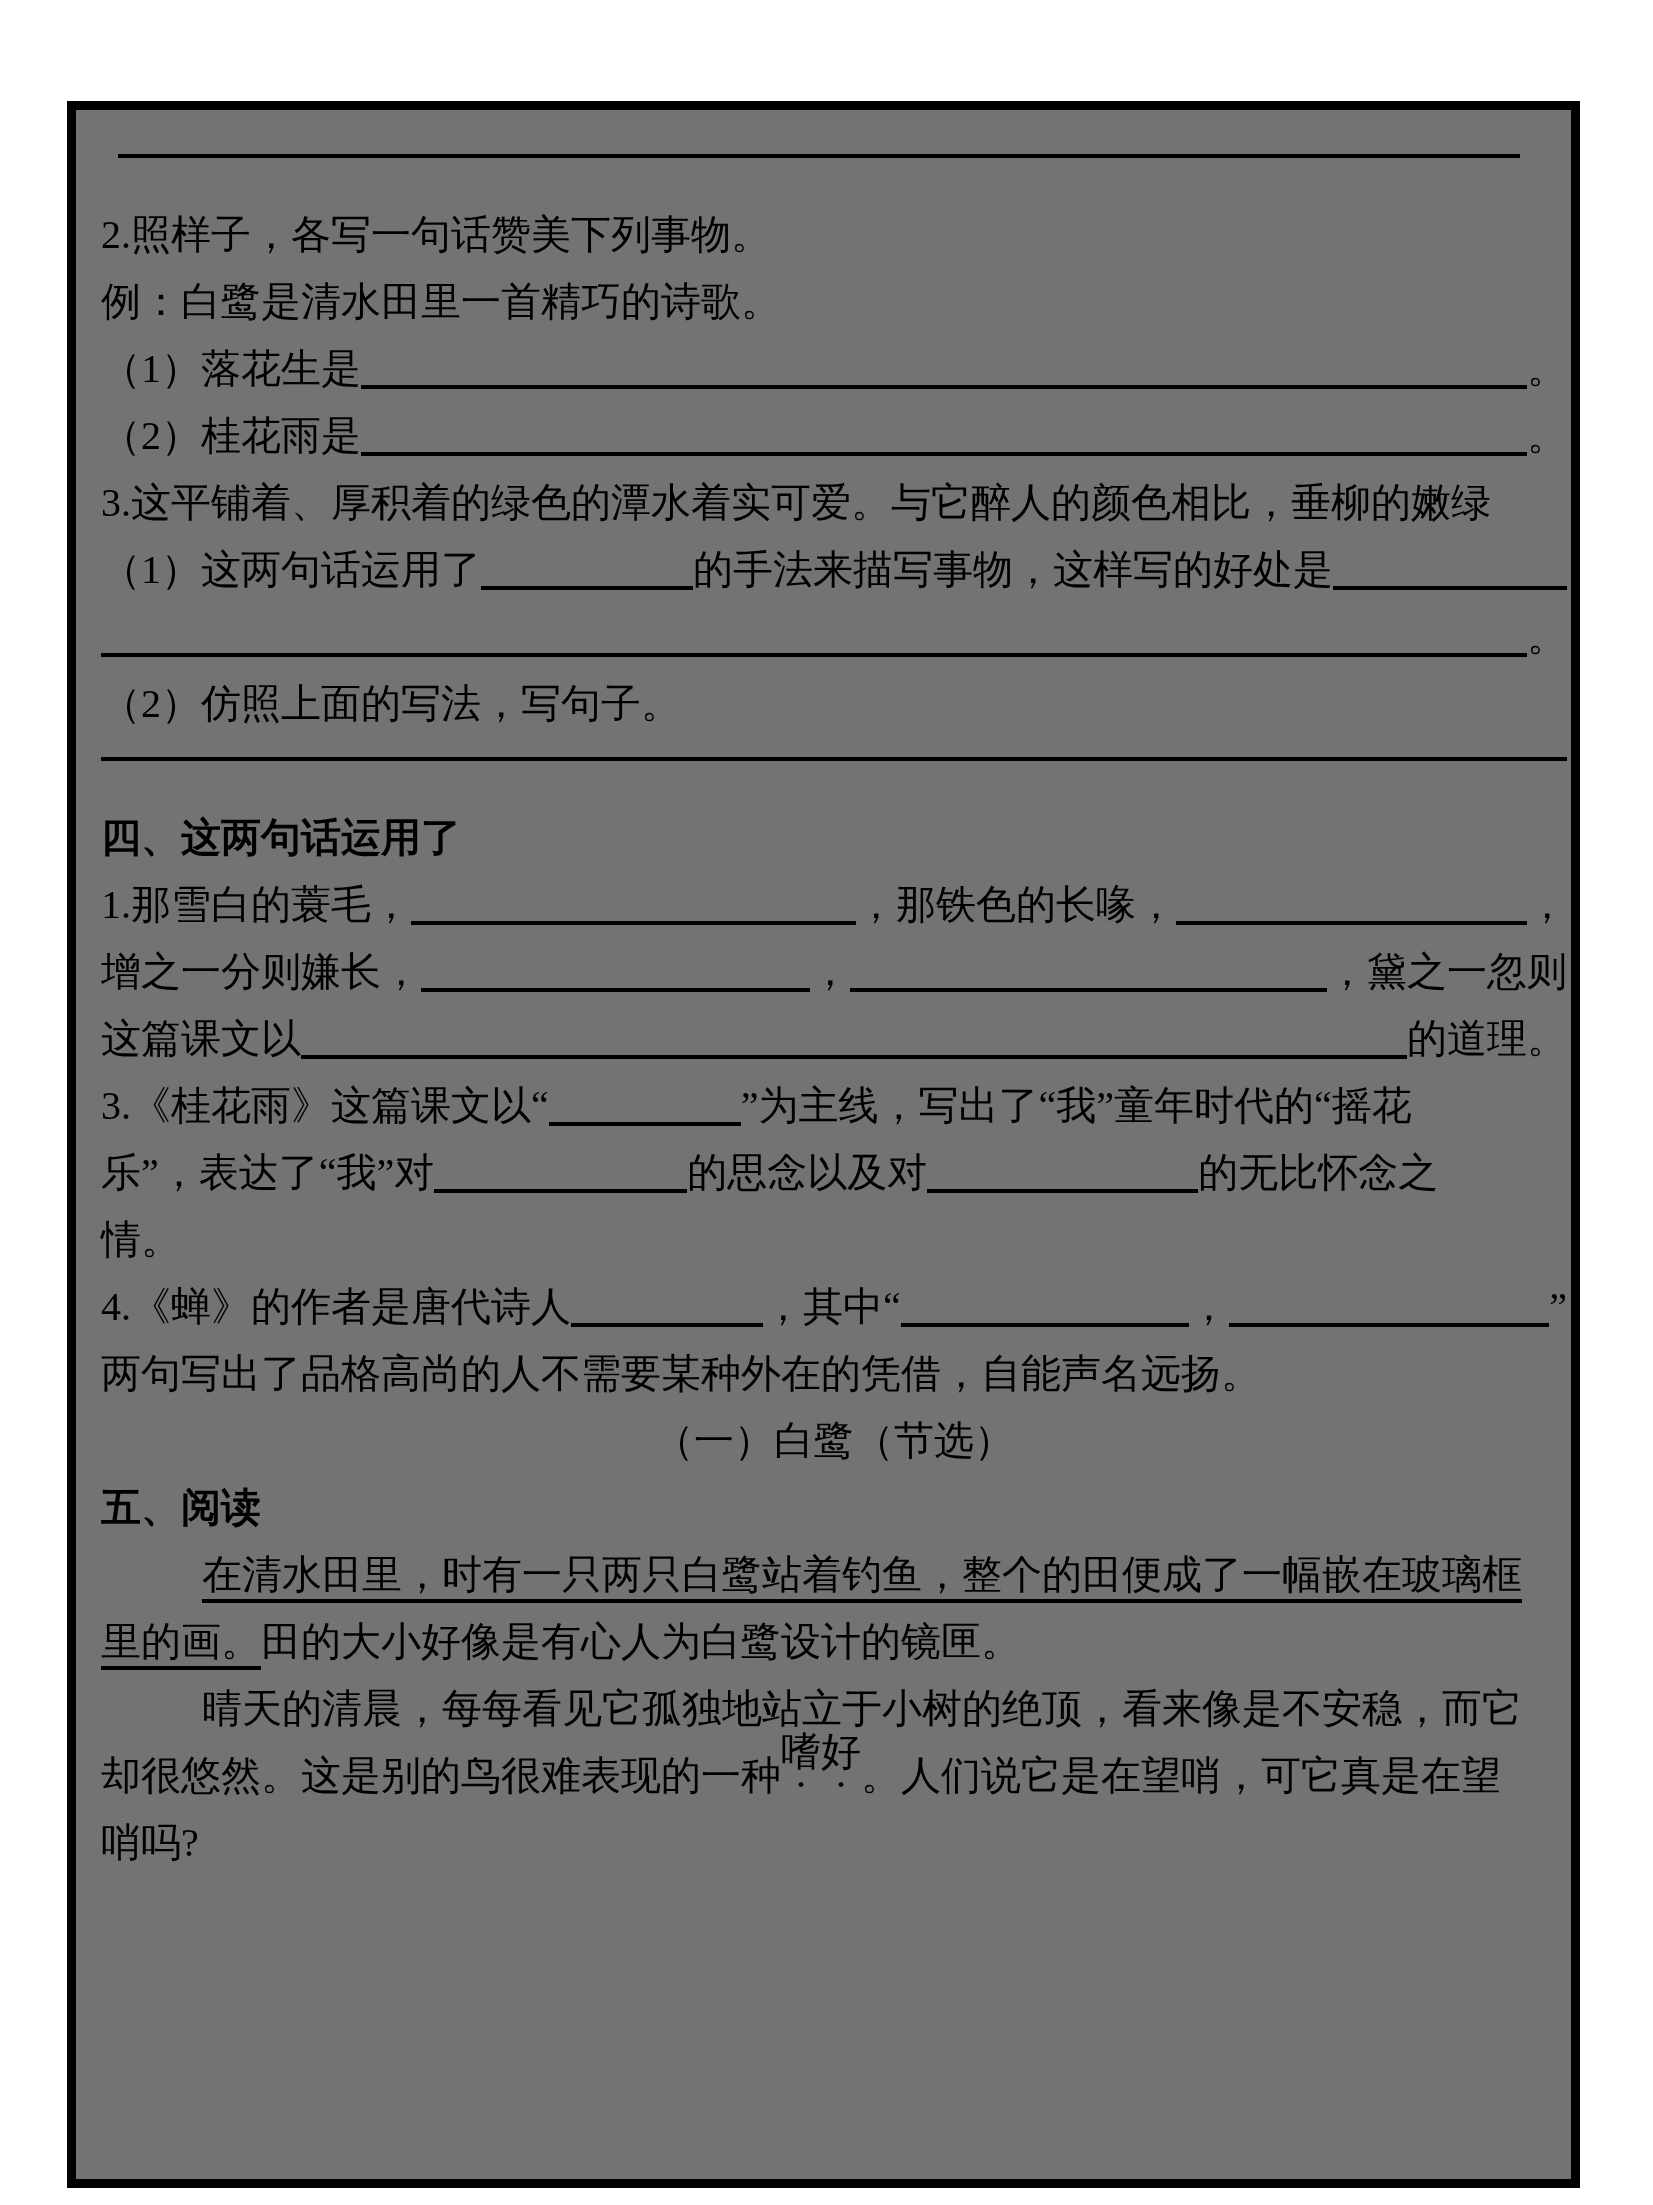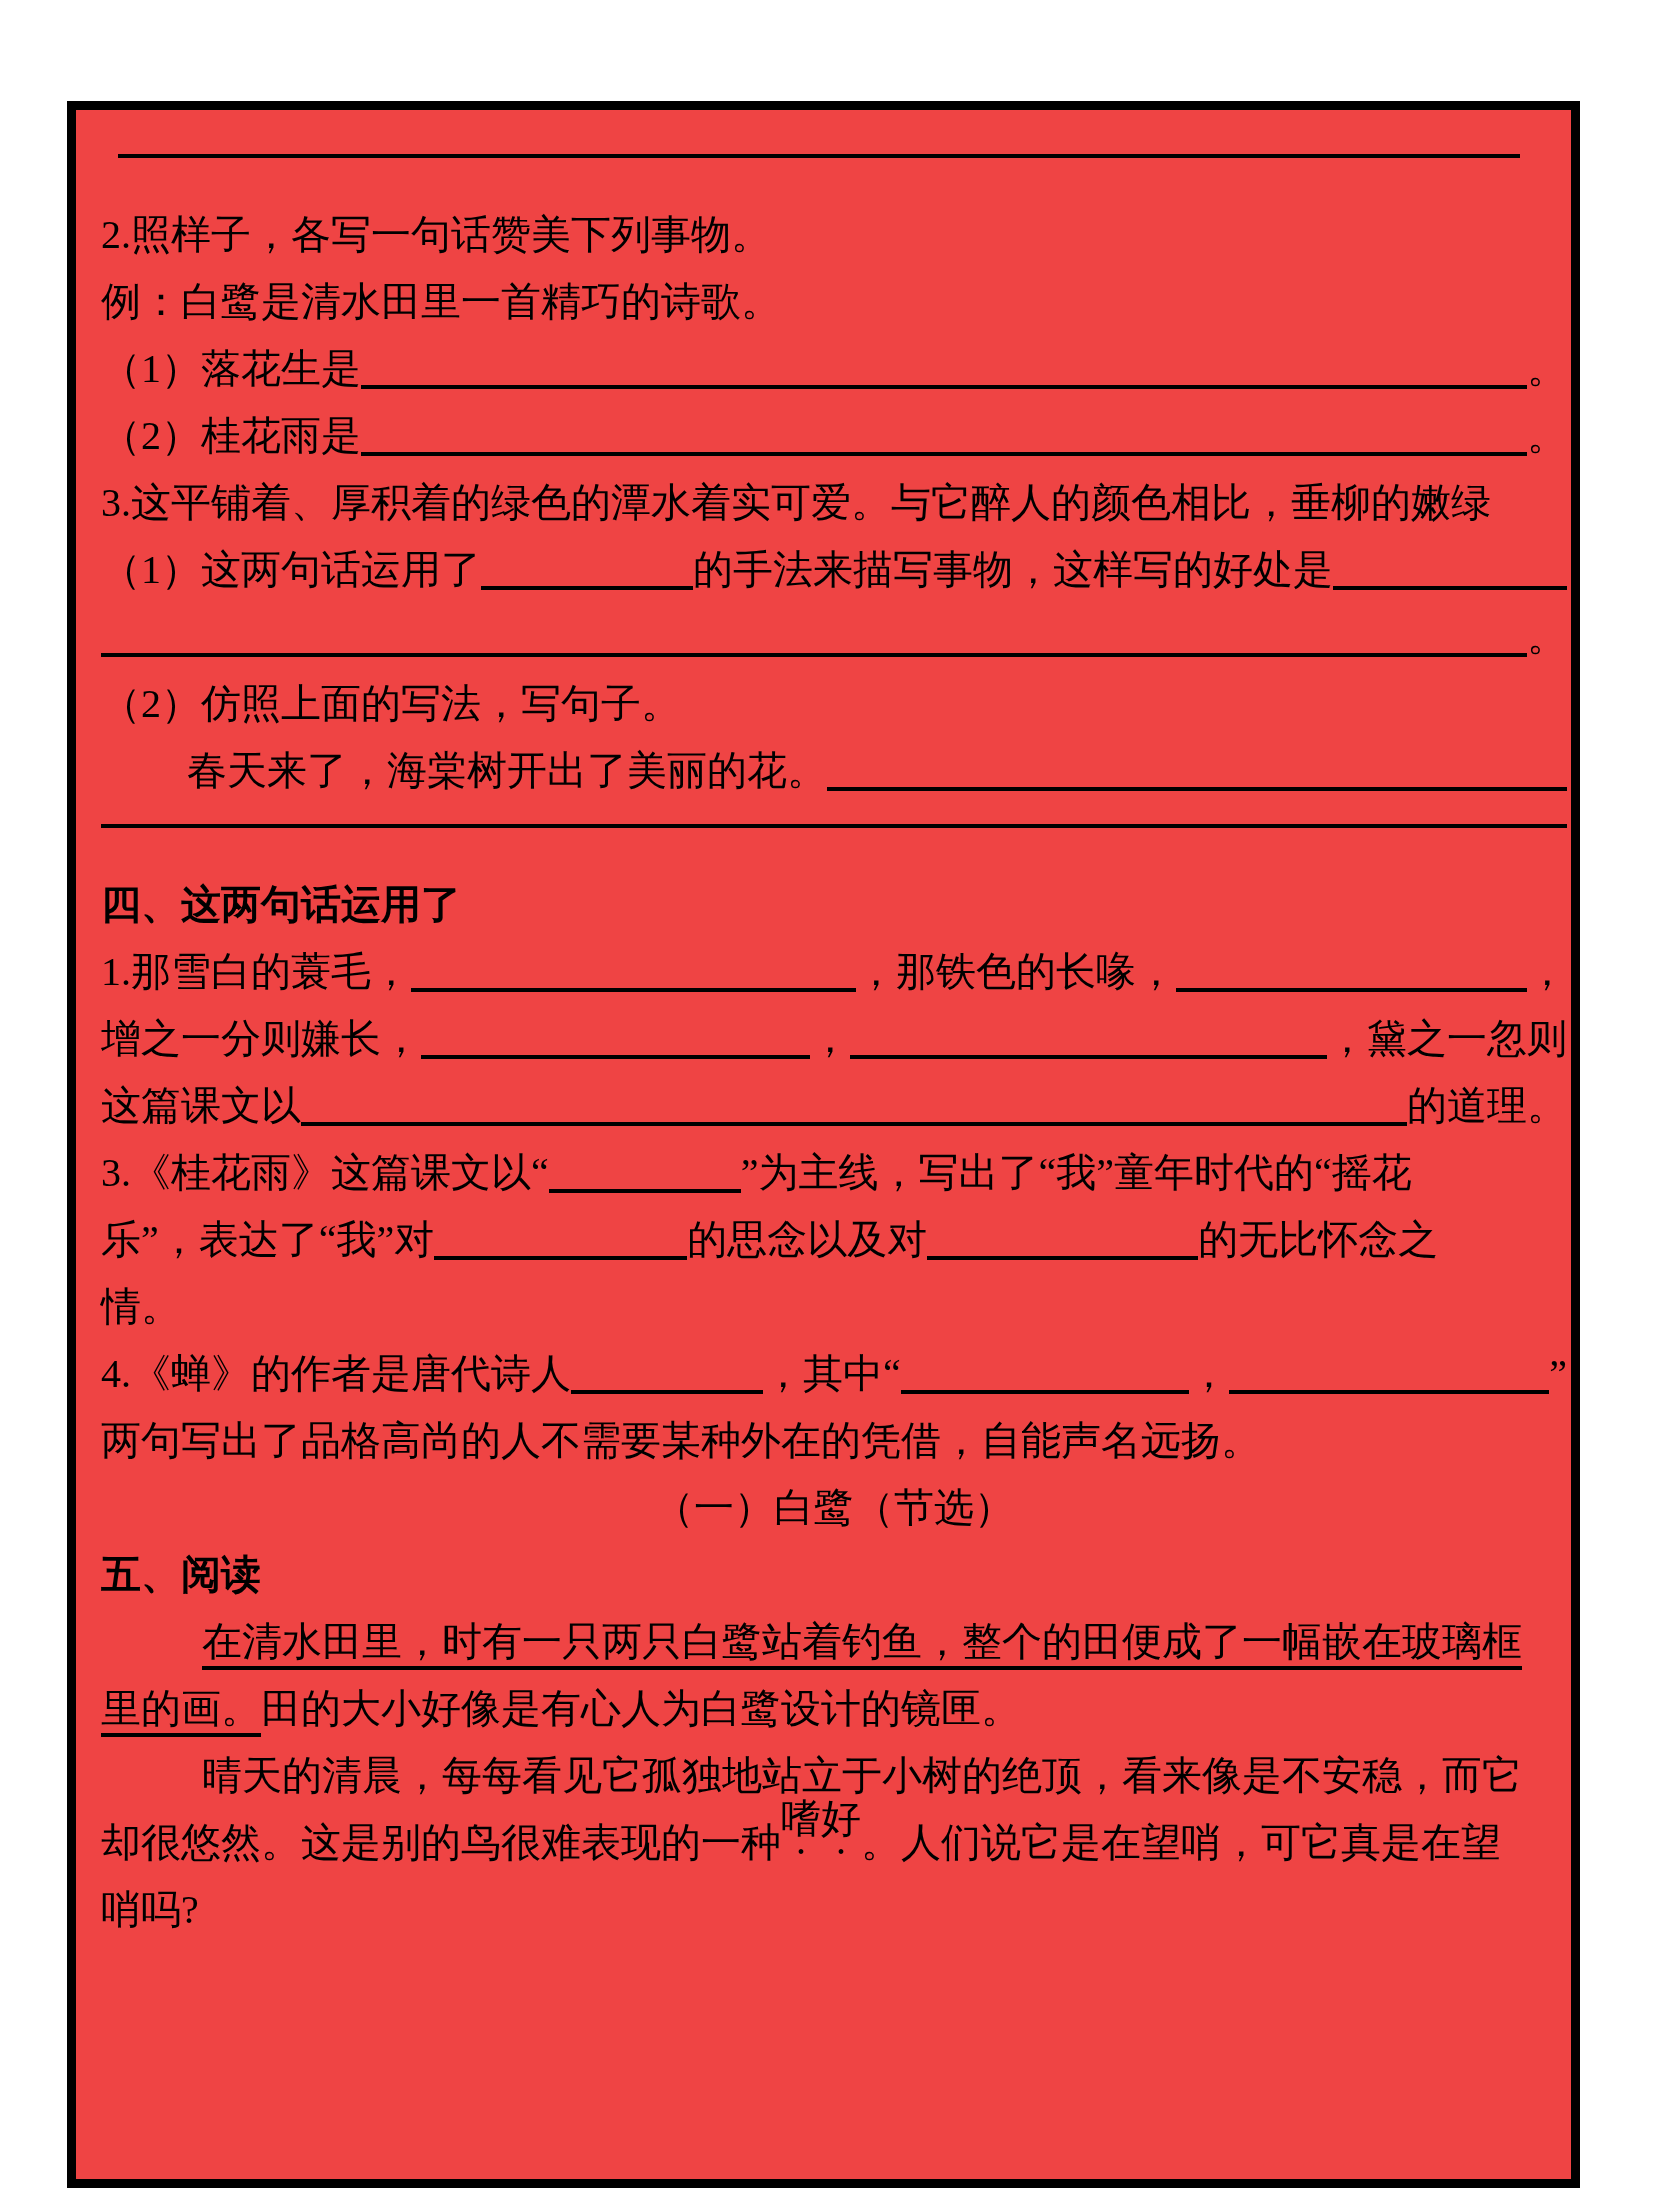--- a/index.html
+++ b/index.html
@@ -10,21 +10,21 @@
     font-family: "Liberation Serif", "DejaVu Serif", serif;
     color: #000000;
     overflow: hidden;
   }
   .frame {
     position: absolute;
     left: 67px; top: 101px;
     width: 1513px; height: 2087px;
     border: 9px solid #000000;
     box-sizing: border-box;
-    background: #ef4444;
+    background: #737373;
   }
   .content {
     position: absolute;
     left: 25px; top: 18px;
     width: 1466px;
   }
   .line {
     height: 67px;
     display: flex;
     align-items: flex-end;
@@ -99,24 +99,20 @@
           <span class="run">的手法来描写事物，这样写的好处是</span>
           <span class="blank grow"></span>
         </div>
         <div class="line">
           <span class="blank grow"></span>
           <span class="run">。</span>
         </div>
         <div class="line">
           <span class="run">（2）仿照上面的写法，写句子。</span>
         </div>
-        <div class="line" style="padding-left: 86px;">
-          <span class="run">春天来了，海棠树开出了美丽的花。</span>
-          <span class="blank grow"></span>
-        </div>
         <div class="line">
           <span class="rule grow"></span>
         </div>
         <div class="line bold">
           <span class="run">四、这两句话运用了</span>
         </div>
         <div class="line">
           <span class="run">1.那雪白的蓑毛，</span>
           <span class="blank" style="width: 445px;"></span>
           <span class="run">，那铁色的长喙，</span>

